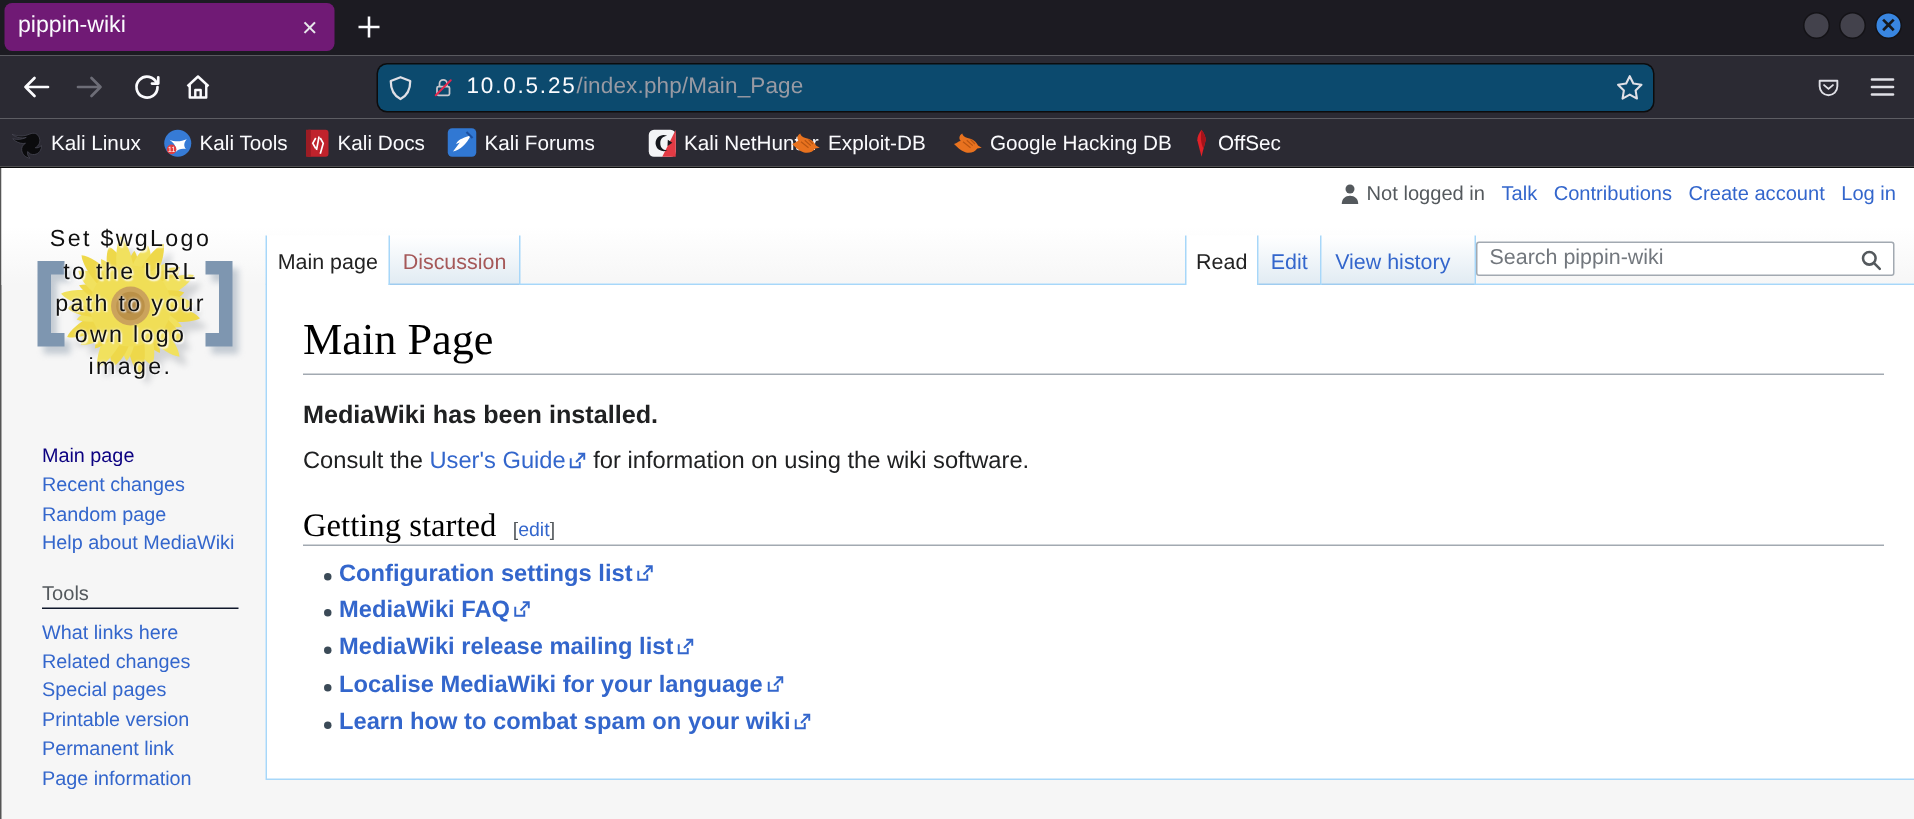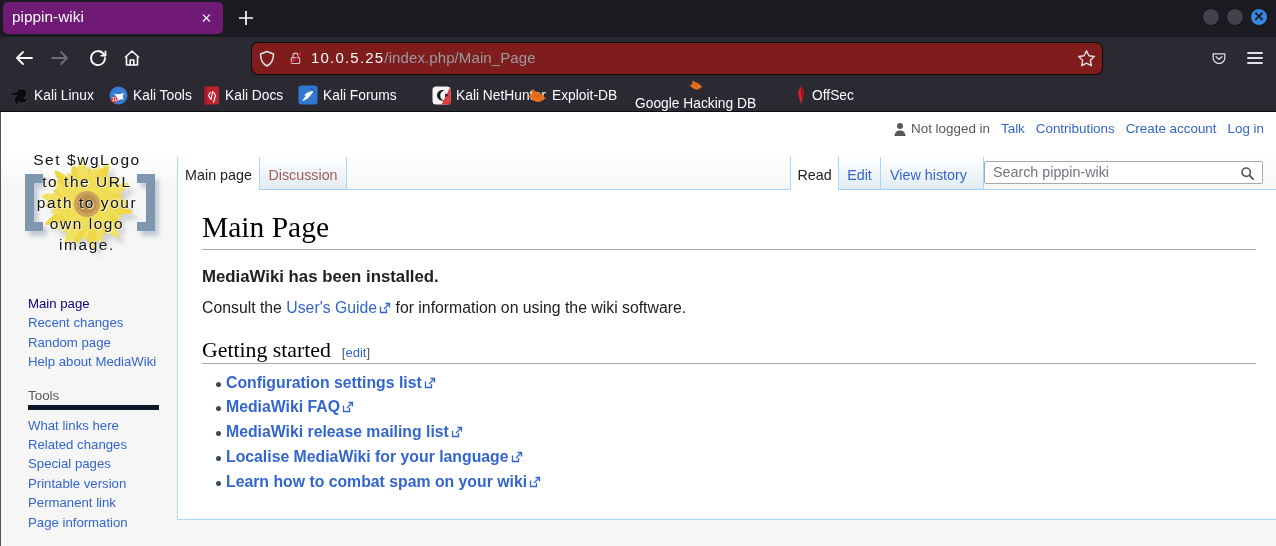--- a/index.html
+++ b/index.html
@@ -8,40 +8,40 @@
 
 #tabbar{position:absolute;left:0;top:0;width:1276px;height:37px;background:#1c1b22;}
 #tab{position:absolute;left:3px;top:2px;width:220px;height:32px;background:#701a75;border-radius:5px;}
 #tab .title{position:absolute;left:9px;top:6px;font-size:15.4px;color:#fbfbfe;}
 #tab .close{position:absolute;right:8px;top:8px;width:17px;height:17px;color:#e8e8ec;font-size:13.5px;line-height:17px;text-align:center;}
 #newtab{position:absolute;left:228px;top:2px;width:36px;height:32px;border-radius:5px;text-align:center;}
 .winbtn{position:absolute;top:8px;width:18px;height:18px;border-radius:50%;background:#43424c;border:1px solid #141317;box-sizing:border-box;}
 #winclose{background:#3986e1;color:#16191d;font-weight:bold;font-size:13px;line-height:16px;text-align:center;}
 #navbar{position:absolute;left:0;top:37px;width:1276px;height:42px;background:#2b2a33;}
 .navicon{position:absolute;top:0;height:42px;display:flex;align-items:center;justify-content:center;}
-#urlbar{position:absolute;left:252px;top:6px;width:850px;height:31px;background:#7f1d1d;border-radius:6px;box-shadow:0 0 0 1px #0c0c0d;}
+#urlbar{position:absolute;left:252px;top:6px;width:850px;height:31px;background:#0c4a6e;border-radius:6px;box-shadow:0 0 0 1px #0c0c0d;}
 #urlbar .host{color:#fbfbfe;}
 #urlbar .path{color:#999aa3;}
 #urltext{position:absolute;left:59px;top:6px;font-size:15px;}
 #bookbar{position:absolute;left:0;top:79px;width:1276px;height:32px;background:#2b2a33;}
 #bookbar .bm{position:absolute;top:0;height:32px;display:flex;align-items:center;gap:5px;color:#fbfbfe;font-size:13.8px;}
 #chromeline{position:absolute;left:0;top:111px;width:1276px;height:1px;background:#0c0c0d;}
 
 #page{position:absolute;left:0;top:112px;width:1276px;height:434px;background:#f6f6f6;border-left:1px solid #555;box-sizing:border-box;}
 #pagegrad{position:absolute;left:0;top:0;width:1276px;height:78px;background:linear-gradient(to bottom,#ffffff 50%,#f6f6f6 100%);}
 
 #personal{position:absolute;left:0;top:9px;right:12px;text-align:right;font-size:13.4px;color:#54595d;}
 #personal a{color:#36c;text-decoration:none;margin-left:11px;}
 
 #logo{position:absolute;left:0px;top:12px;width:176px;height:176px;}
 .logotext{position:absolute;left:11px;width:150px;text-align:center;font-size:15.5px;letter-spacing:1.55px;color:#111;text-shadow:0 0 2px #fff,1px 1px 1px rgba(255,255,255,.8);}
 #sidebar{position:absolute;left:27px;top:182px;width:145px;font-size:13.2px;}
 #sidebar a{color:#36c;text-decoration:none;display:block;line-height:19.4px;}
 #sidebar a.visited{color:#0b0080;}
-#sidebar .head{color:#54595d;font-size:13.4px;padding-top:16px;padding-bottom:2px;border-bottom:5px solid #0f172a;margin-bottom:6px;width:131px;}
+#sidebar .head{color:#54595d;font-size:13.4px;padding-top:16px;padding-bottom:2px;border-bottom:1px solid #0f172a;margin-bottom:6px;width:131px;}
 
 .tab{position:absolute;top:45px;height:33px;box-sizing:border-box;font-size:14.3px;display:flex;align-items:flex-end;justify-content:center;padding-bottom:7px;z-index:3;}
 .tab.grad{background:linear-gradient(to bottom,#ffffff 0%,#e2ecf3 95%,#8ec4ef 100%);}
 .tab.sel{background:#ffffff;}
 .tab a{text-decoration:none;color:#36c;}
 .tab.sel{color:#222;}
 .tab .new{color:#a55858;}
 
 #search{position:absolute;left:983px;top:49px;width:279px;height:23px;background:#fff;border:1px solid #a2a9b1;border-radius:2px;box-sizing:border-box;}
 #search .ph{position:absolute;left:8px;top:2px;font-size:14.3px;color:#72777d;}
@@ -169,21 +169,21 @@
         </svg>
       <span>Kali NetHunter</span>
     </div>
     <div class="bm" style="left:527px;">
       <svg width="20" height="17" viewBox="0 0 20 17">
           <path d="M1 9c2-.5 3-2 4.5-2C4 5.5 4.5 3 6.5 2c.3 1.5 1.5 2.6 3.5 3 3.5.7 6 2.5 7 5l2.5 1.5-3 .5c-1.5 2.5-5 3.5-8 2.5C5.5 13.5 3 11 1 9Z" fill="#e8721f"></path>
           <path d="M7 7.5l5 4M9.5 6.5l4 3.6M12 6l3 3" stroke="#b85512" stroke-width=".8"></path>
         </svg>
       <span>Exploit-DB</span>
     </div>
-    <div class="bm" style="left:635px;flex-direction:column;">
+    <div class="bm" style="left:635px;">
       <svg width="20" height="17" viewBox="0 0 20 17">
           <path d="M1 9c2-.5 3-2 4.5-2C4 5.5 4.5 3 6.5 2c.3 1.5 1.5 2.6 3.5 3 3.5.7 6 2.5 7 5l2.5 1.5-3 .5c-1.5 2.5-5 3.5-8 2.5C5.5 13.5 3 11 1 9Z" fill="#e8721f"></path>
           <path d="M7 7.5l5 4M9.5 6.5l4 3.6M12 6l3 3" stroke="#b85512" stroke-width=".8"></path>
         </svg>
       <span>Google Hacking DB</span>
     </div>
     <div class="bm" style="left:795px;">
       <svg width="12" height="19" viewBox="0 0 12 19">
           <path d="M6 0.5c1.8 2.5 2.8 4.5 2.8 7L6 18.5 3.2 7.5C3.2 5 4.2 3 6 0.5Z" fill="#e02128"></path>
           <path d="M6 0.5c1.8 2.5 2.8 4.5 2.8 7l-1.4 5.5C5.5 10 5.2 5 6 .5Z" fill="#a5131a"></path>

